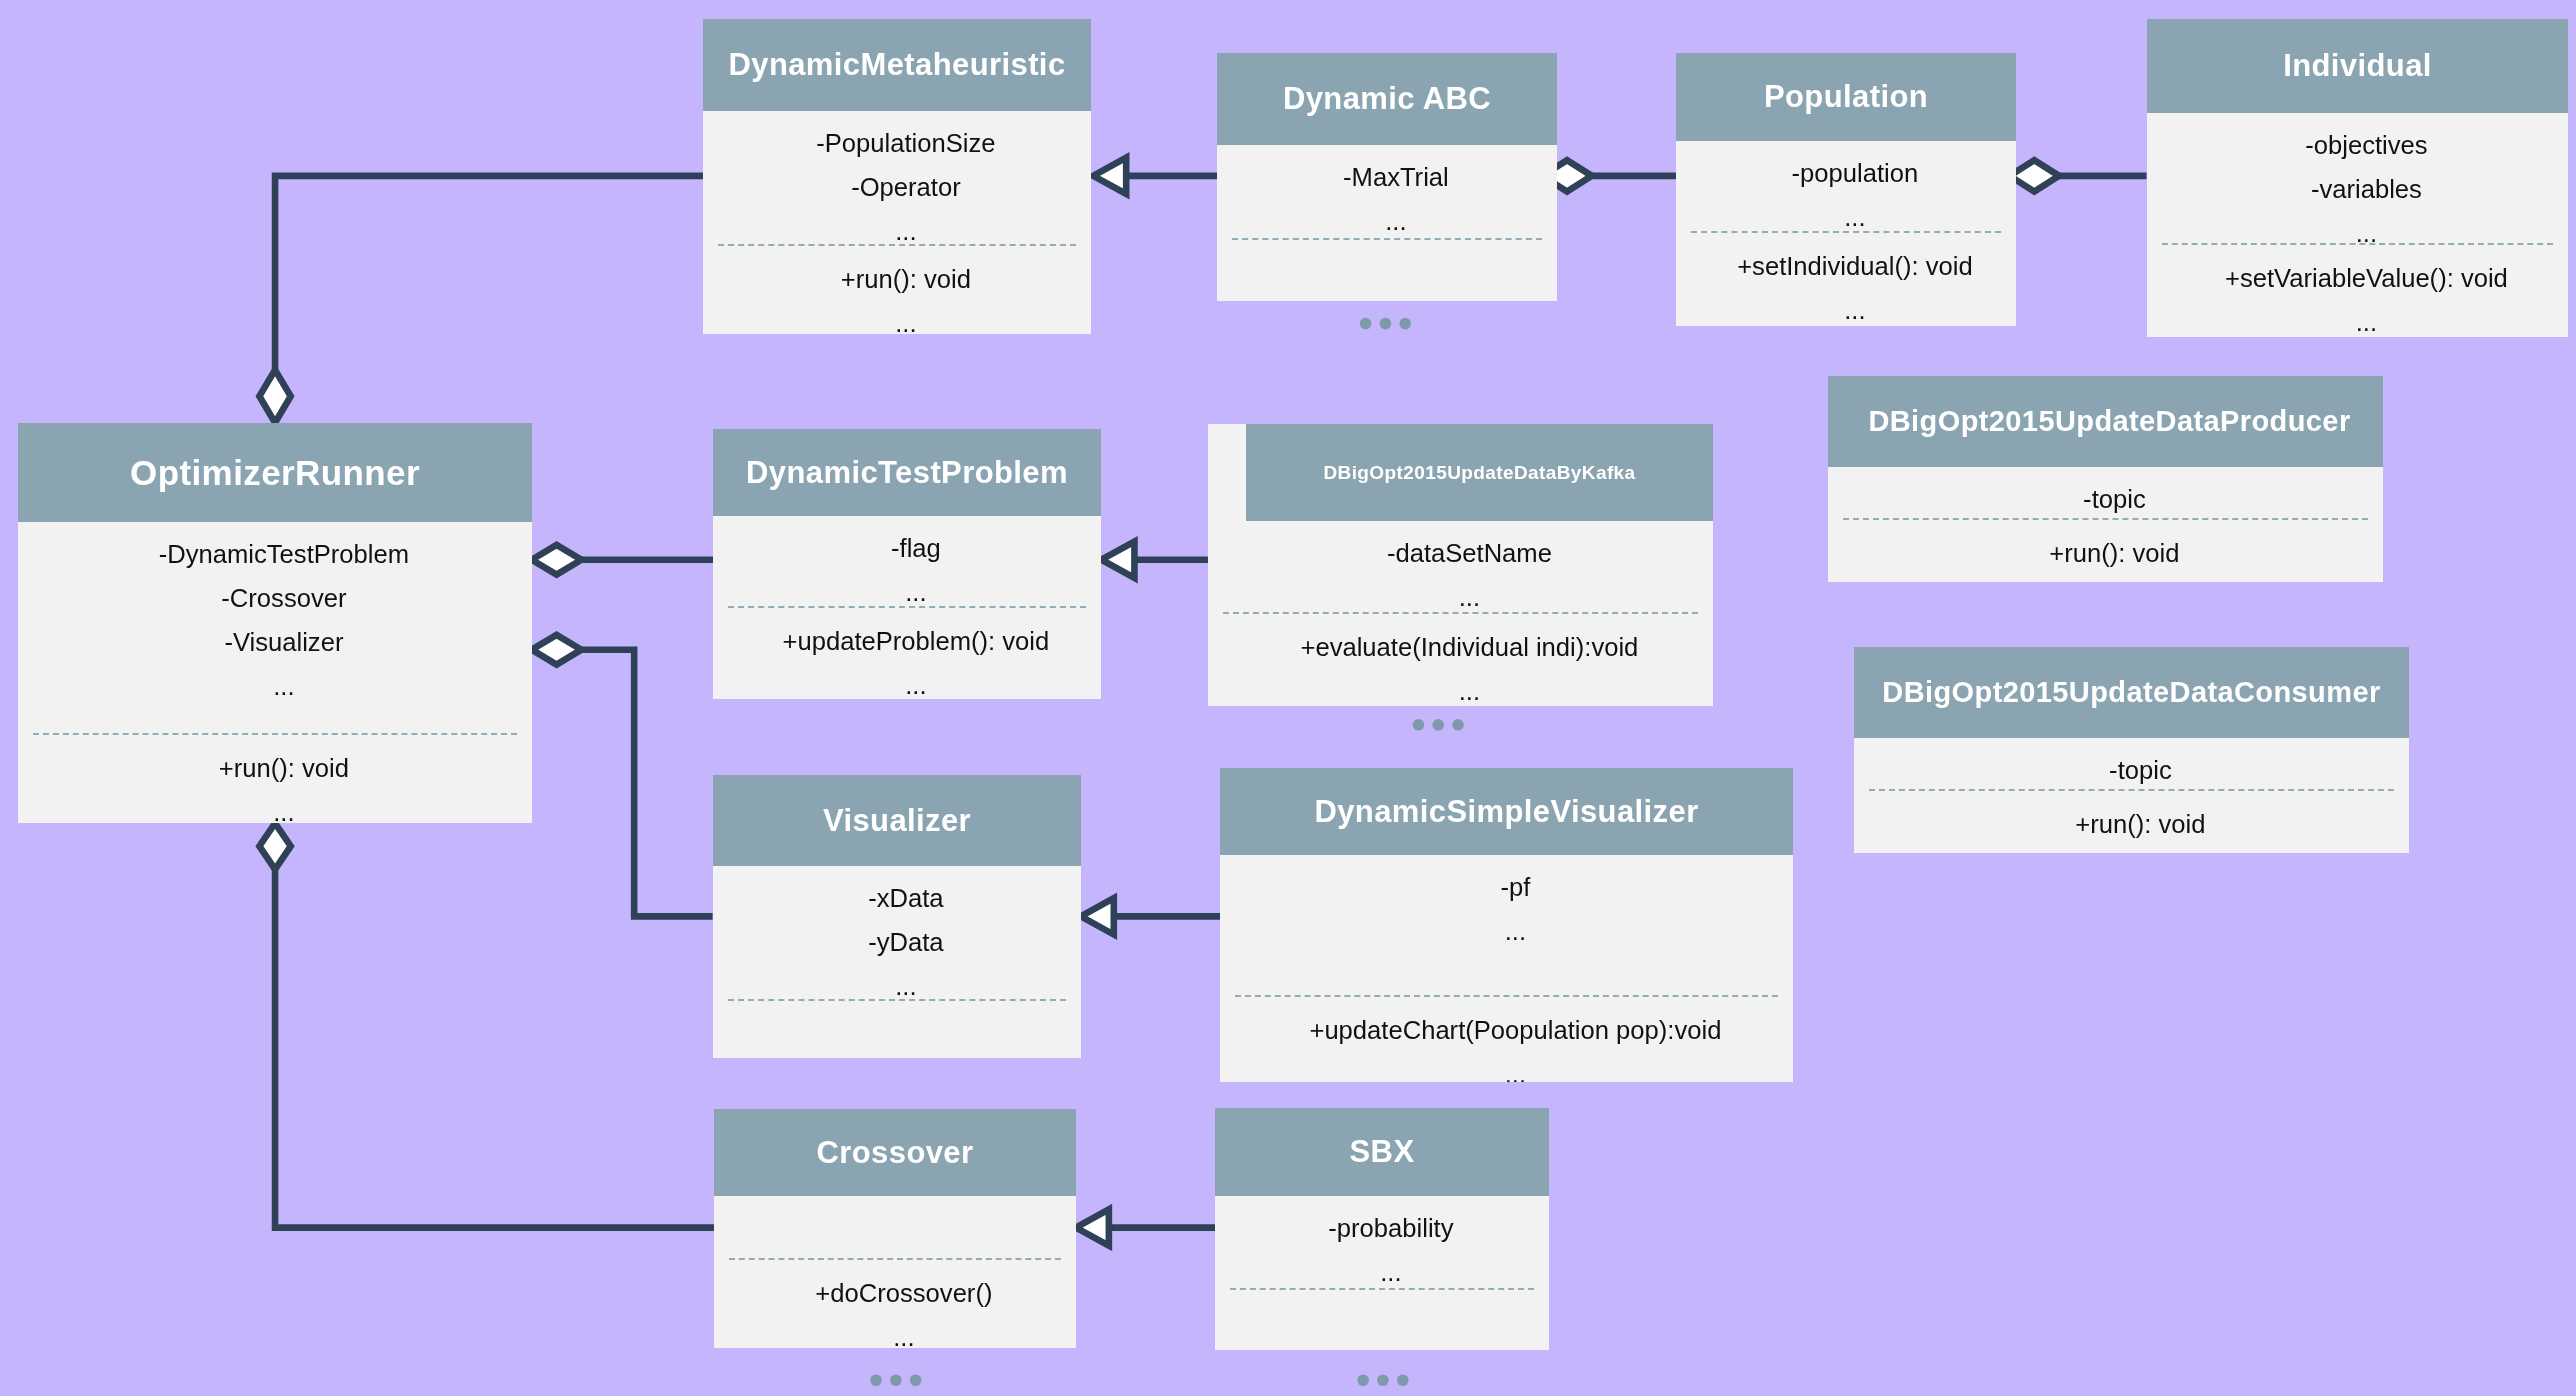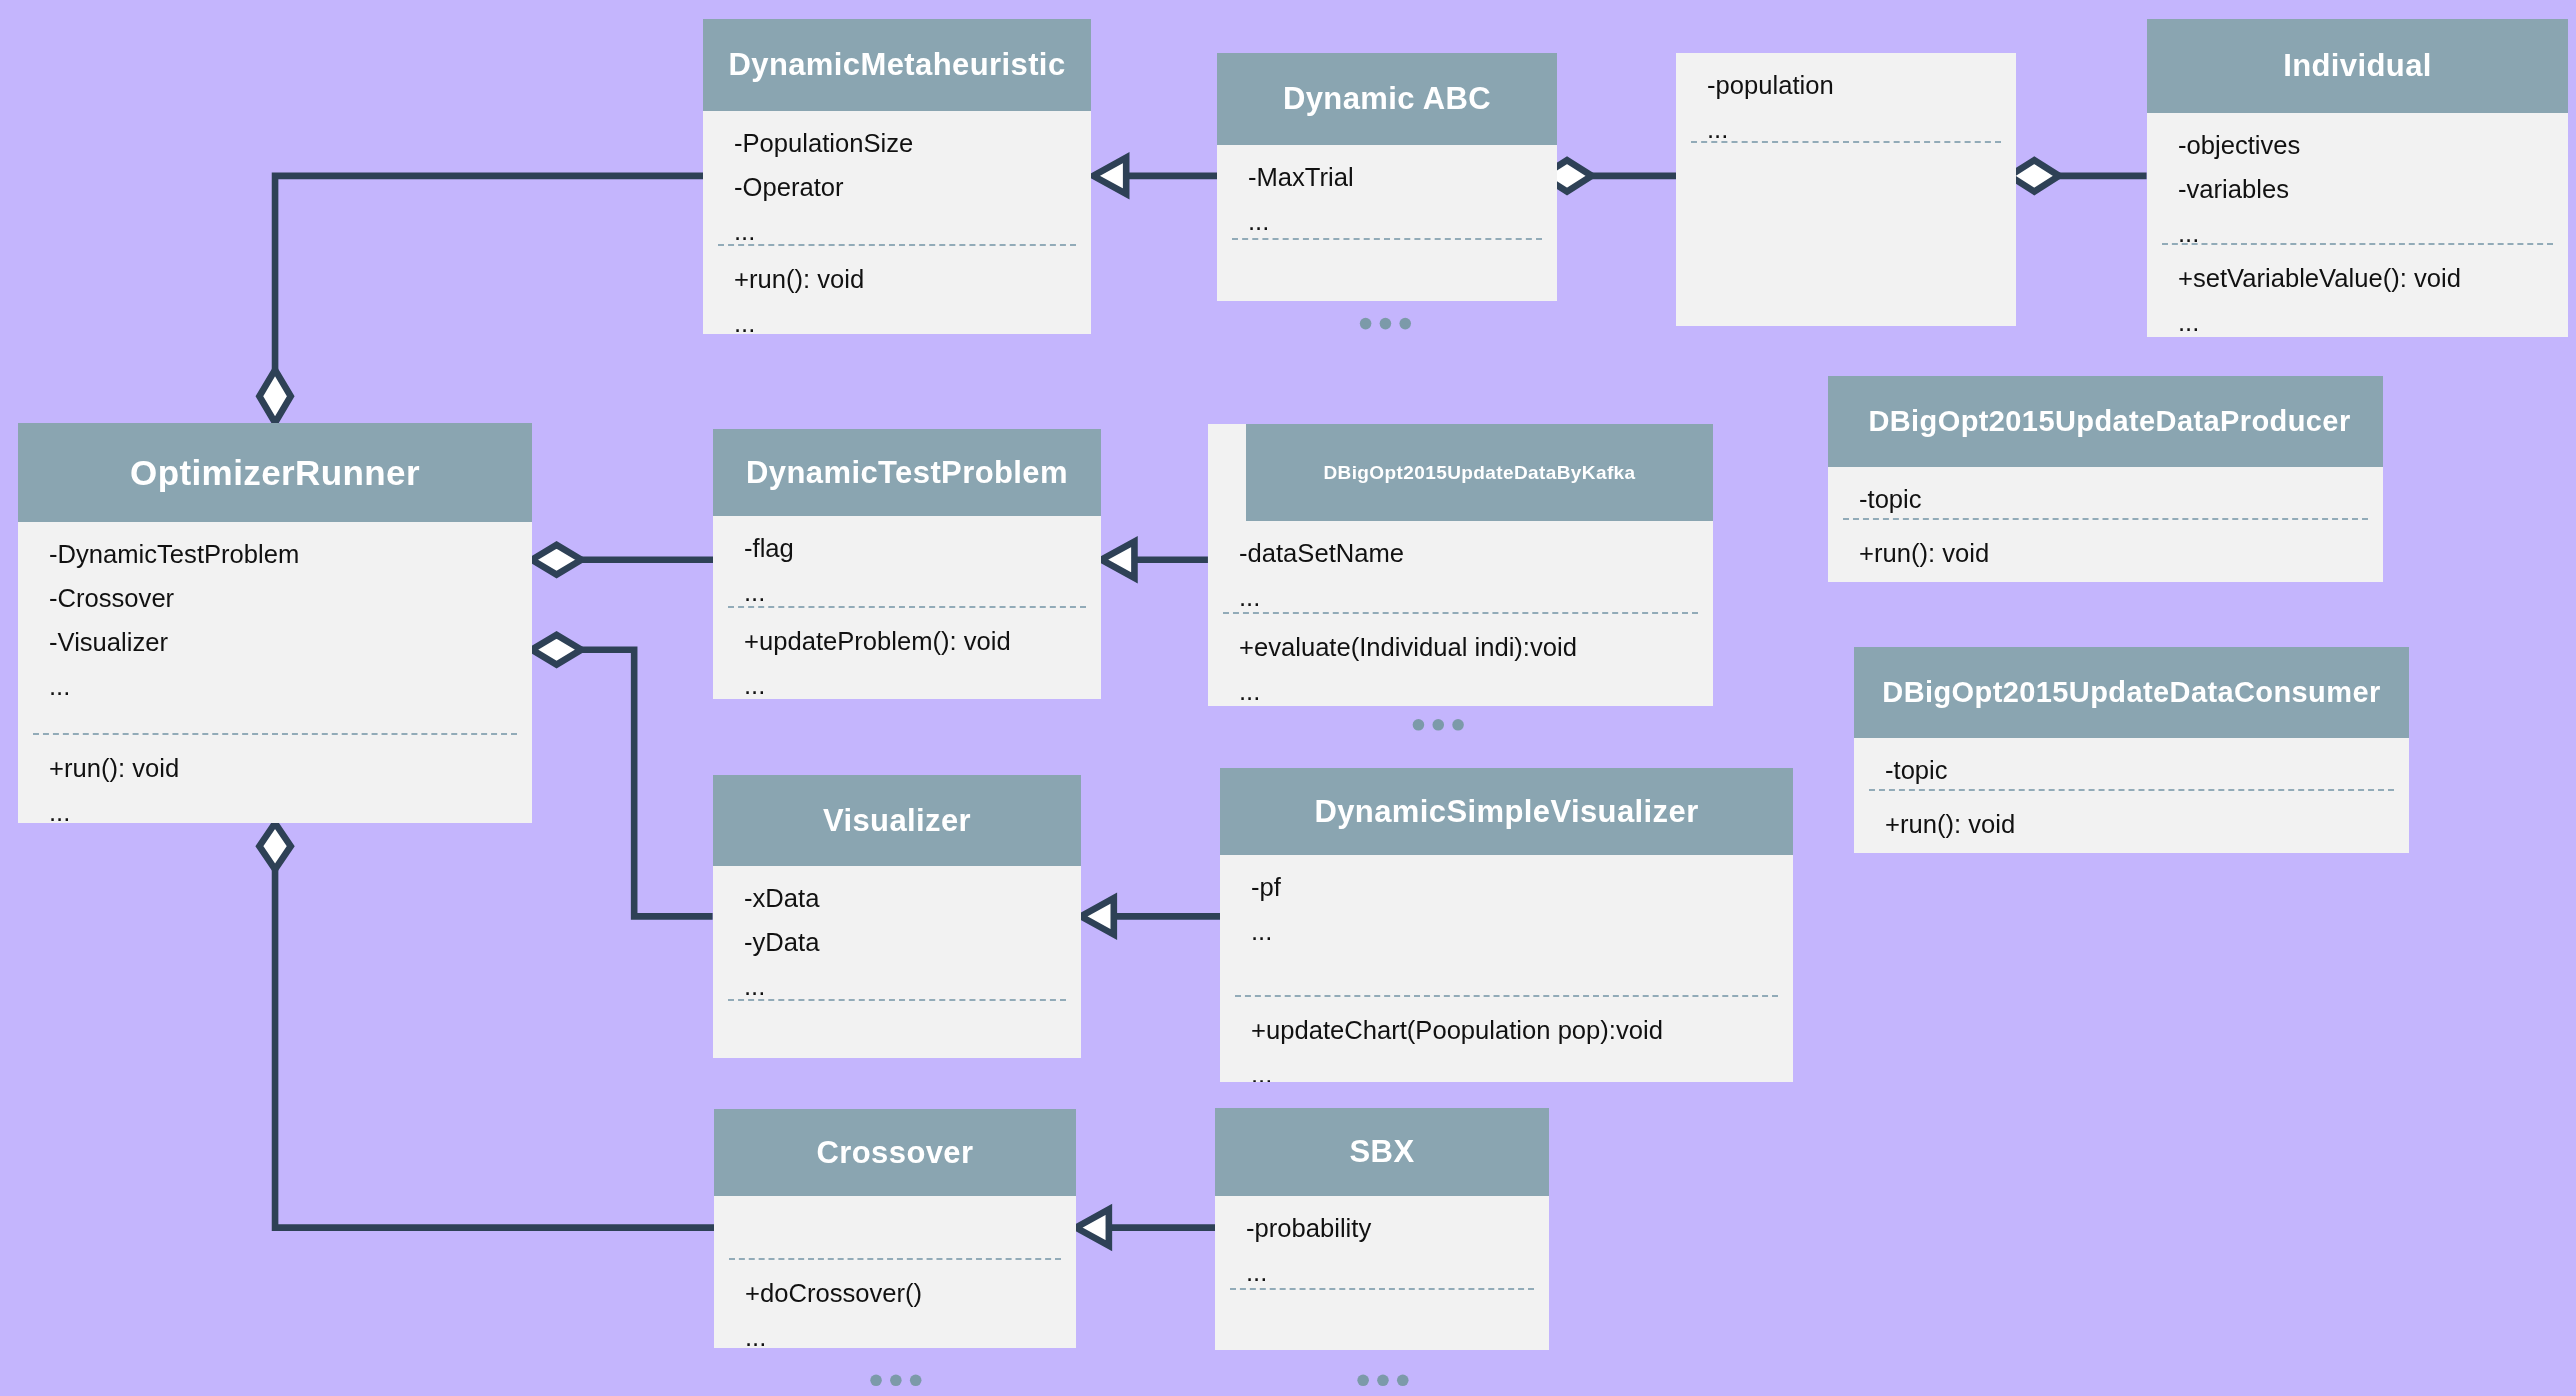--- a/index.html
+++ b/index.html
@@ -25,20 +25,21 @@
     letter-spacing:0.4px;
     white-space:nowrap;
   }
   .attrs,.meths{
     padding:10px 13.2px 0 31px;
     font-size:25.6px;
     line-height:44px;
     color:var(--c-body_text,#111111);
     overflow:hidden;
     white-space:nowrap;
+    text-align:center;
   }
   .sep{
     border-top:2.5px dashed var(--c-divider,#92abb8);
     margin:0 15px;
     height:0;
   }
   svg#links{
     position:absolute;left:0;top:0;
     pointer-events:none;
   }
@@ -124,20 +125,21 @@
     <div class="hdr">Dynamic ABC</div>
     <div class="attrs">
         <div class="line">-MaxTrial</div>
         <div class="line">...</div>
       </div>
     <div class="sep"></div>
     <div class="meths"></div>
   </div>
 
   <div class="uml" style="left:1676px;top:53px;width:340px;height:273px;--hh:88px;--ah:90px">
+    <div class="hdr">Population</div>
     <div class="attrs">
         <div class="line">-population</div>
         <div class="line">...</div>
       </div>
     <div class="sep"></div>
     <div class="meths">
         <div class="line">+setIndividual(): void</div>
         <div class="line">...</div>
       </div>
   </div>

